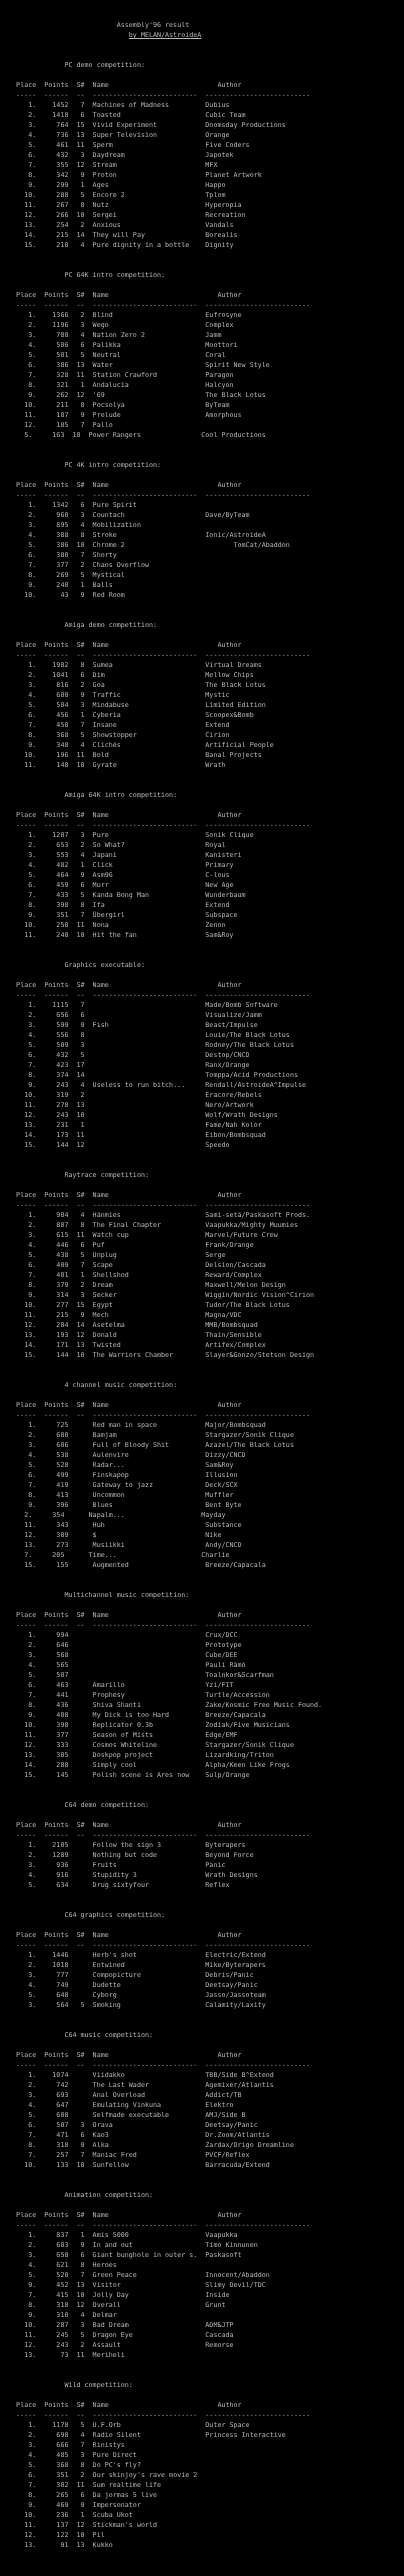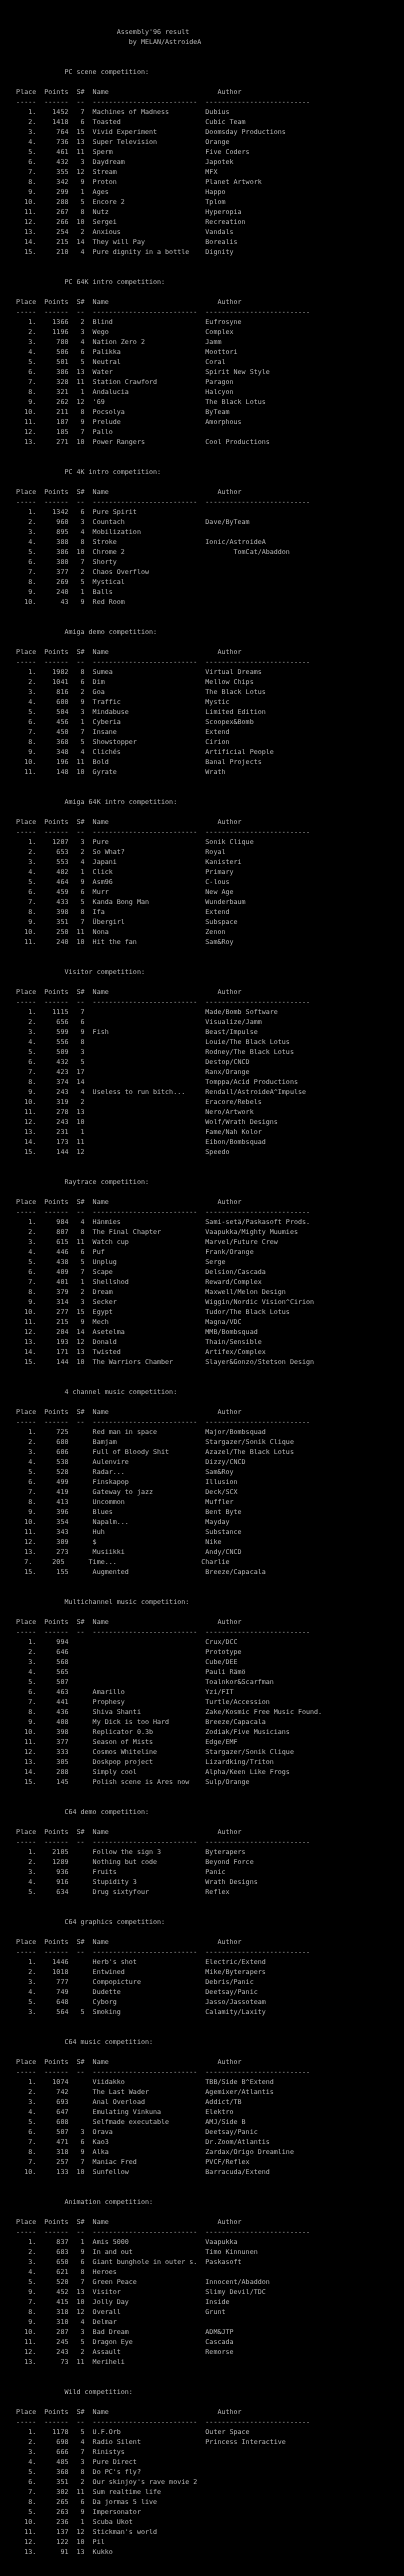--- a/index.html
+++ b/index.html
@@ -5,45 +5,45 @@
   html, body {
     margin: 0;
     padding: 0;
     background: #000000;
   }
   .screen {
     position: relative;
     width: 404px;
     height: 2576px;
     box-sizing: border-box;
-    padding-top: 27px;
+    padding-top: 20px;
     overflow: hidden;
     background: #000000;
     color: #b7b7b7;
     font-family: "DejaVu Sans Mono", "Liberation Mono", monospace;
     font-size: 6.7px;
     line-height: 10px;
   }
   .line {
     height: 10px;
     white-space: pre;
   }
   .title1 { text-indent: 29ch; }
-  .title2 { text-indent: 32ch; }
+  .title2 { text-indent: 32ch; text-decoration: underline; }
 </style>
 </head>
 <body>
 
 <div class="screen">
   <div class="line title1">Assembly'96 result</div>
   <div class="line title2">by MELAN/AstroideA</div>
   <div id="content">
       <div class="line"></div>
       <div class="line"></div>
-      <div class="line">                PC scene competition:</div>
+      <div class="line">                PC demo competition:</div>
       <div class="line"></div>
       <div class="line">    Place  Points  S#  Name                           Author</div>
       <div class="line">    -----  ------  --  --------------------------  --------------------------</div>
       <div class="line">       1.    1452   7  Machines of Madness         Dubius</div>
       <div class="line">       2.    1418   6  Toasted                     Cubic Team</div>
       <div class="line">       3.     764  15  Vivid Experiment            Doomsday Productions</div>
       <div class="line">       4.     736  13  Super Television            Orange</div>
       <div class="line">       5.     461  11  Sperm                       Five Coders</div>
       <div class="line">       6.     432   3  Daydream                    Japotek</div>
       <div class="line">       7.     355  12  Stream                      MFX</div>
@@ -66,21 +66,21 @@
       <div class="line">       3.     780   4  Nation Zero 2               Jamm</div>
       <div class="line">       4.     506   6  Palikka                     Moottori</div>
       <div class="line">       5.     501   5  Neutral                     Coral</div>
       <div class="line">       6.     386  13  Water                       Spirit New Style</div>
       <div class="line">       7.     328  11  Station Crawford            Paragon</div>
       <div class="line">       8.     321   1  Andalucia                   Halcyon</div>
       <div class="line">       9.     262  12  '69                         The Black Lotus</div>
       <div class="line">      10.     211   8  Pocsolya                    ByTeam</div>
       <div class="line">      11.     187   9  Prelude                     Amorphous</div>
       <div class="line">      12.     185   7  Pallo</div>
-      <div class="line">      13.     271  10  Power Rangers               Cool Productions</div>
+      <div class="line">      5.     163  10  Power Rangers               Cool Productions</div>
       <div class="line"></div>
       <div class="line"></div>
       <div class="line">                PC 4K intro competition:</div>
       <div class="line"></div>
       <div class="line">    Place  Points  S#  Name                           Author</div>
       <div class="line">    -----  ------  --  --------------------------  --------------------------</div>
       <div class="line">       1.    1342   6  Pure Spirit</div>
       <div class="line">       2.     960   3  Countach                    Dave/ByTeam</div>
       <div class="line">       3.     895   4  Mobilization</div>
       <div class="line">       4.     388   8  Stroke                      Ionic/AstroideA</div>
@@ -119,21 +119,21 @@
       <div class="line">       4.     482   1  Click                       Primary</div>
       <div class="line">       5.     464   9  Asm96                       C-lous</div>
       <div class="line">       6.     459   6  Murr                        New Age</div>
       <div class="line">       7.     433   5  Kanda Bong Man              Wunderbaum</div>
       <div class="line">       8.     398   8  Ifa                         Extend</div>
       <div class="line">       9.     351   7  Übergirl                    Subspace</div>
       <div class="line">      10.     250  11  Nona                        Zenon</div>
       <div class="line">      11.     240  10  Hit the fan                 Sam&amp;Roy</div>
       <div class="line"></div>
       <div class="line"></div>
-      <div class="line">                Visitor competition:</div>
+      <div class="line">                Graphics executable:</div>
       <div class="line"></div>
       <div class="line">    Place  Points  S#  Name                           Author</div>
       <div class="line">    -----  ------  --  --------------------------  --------------------------</div>
       <div class="line">       1.    1115   7                              Made/Bomb Software</div>
       <div class="line">       2.     656   6                              Visualize/Jamm</div>
       <div class="line">       3.     599   9  Fish                        Beast/Impulse</div>
       <div class="line">       4.     556   8                              Louie/The Black Lotus</div>
       <div class="line">       5.     509   3                              Rodney/The Black Lotus</div>
       <div class="line">       6.     432   5                              Destop/CNCD</div>
       <div class="line">       7.     423  17                              Ranx/Orange</div>
@@ -174,21 +174,21 @@
       <div class="line">    -----  ------  --  --------------------------  --------------------------</div>
       <div class="line">       1.     725      Red man in space            Major/Bombsquad</div>
       <div class="line">       2.     680      Bamjam                      Stargazer/Sonik Clique</div>
       <div class="line">       3.     606      Full of Bloody Shit         Azazel/The Black Lotus</div>
       <div class="line">       4.     538      Aulenvire                   Dizzy/CNCD</div>
       <div class="line">       5.     528      Radar...                    Sam&amp;Roy</div>
       <div class="line">       6.     499      Finskapop                   Illusion</div>
       <div class="line">       7.     419      Gateway to jazz             Deck/SCX</div>
       <div class="line">       8.     413      Uncommon                    Muffler</div>
       <div class="line">       9.     396      Blues                       Bent Byte</div>
-      <div class="line">      10.     354      Napalm...                   Mayday</div>
+      <div class="line">      2.     354      Napalm...                   Mayday</div>
       <div class="line">      11.     343      Huh                         Substance</div>
       <div class="line">      12.     309      $                           Nike</div>
       <div class="line">      13.     273      Musiikki                    Andy/CNCD</div>
       <div class="line">      7.     205      Time...                     Charlie</div>
       <div class="line">      15.     155      Augmented                   Breeze/Capacala</div>
       <div class="line"></div>
       <div class="line"></div>
       <div class="line">                Multichannel music competition:</div>
       <div class="line"></div>
       <div class="line">    Place  Points  S#  Name                           Author</div>
@@ -273,20 +273,20 @@
       <div class="line">    Place  Points  S#  Name                           Author</div>
       <div class="line">    -----  ------  --  --------------------------  --------------------------</div>
       <div class="line">       1.    1178   5  U.F.Orb                     Outer Space</div>
       <div class="line">       2.     698   4  Radio Silent                Princess Interactive</div>
       <div class="line">       3.     666   7  Rinistys</div>
       <div class="line">       4.     485   3  Pure Direct</div>
       <div class="line">       5.     368   8  Do PC's fly?</div>
       <div class="line">       6.     351   2  Our skinjoy's rave movie 2</div>
       <div class="line">       7.     302  11  Sum realtime life</div>
       <div class="line">       8.     265   6  Da jormas 5 live</div>
-      <div class="line">       5.     263   9  Impersonator</div>
+      <div class="line">       9.     469   9  Impersonator</div>
       <div class="line">      10.     236   1  Scuba Ukot</div>
       <div class="line">      11.     137  12  Stickman's world</div>
       <div class="line">      12.     122  10  Pil</div>
       <div class="line">      13.      91  13  Kukko</div>
     </div>
 </div>
 
 
 </body></html>

